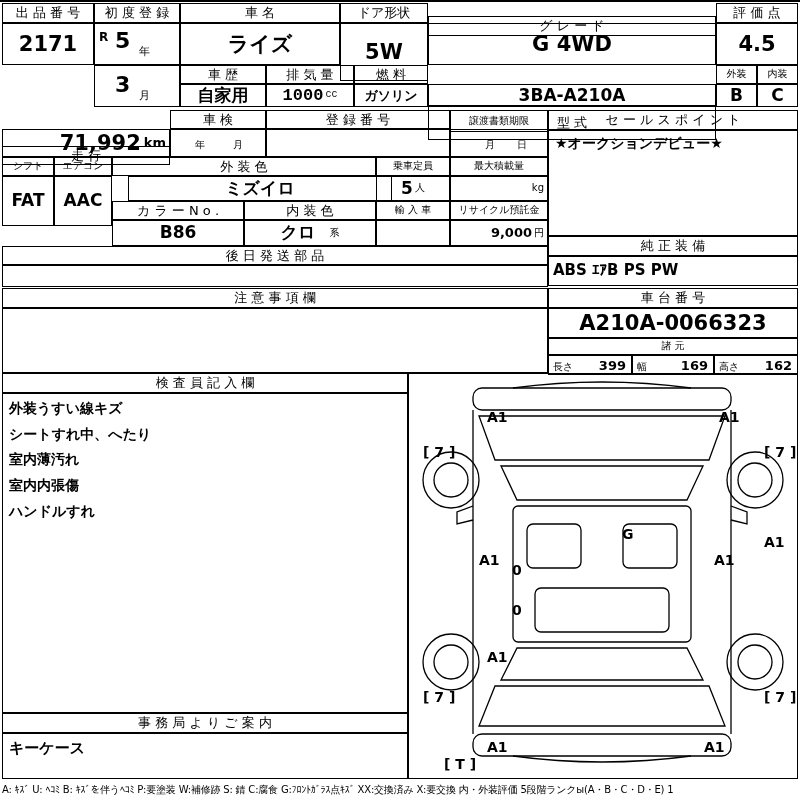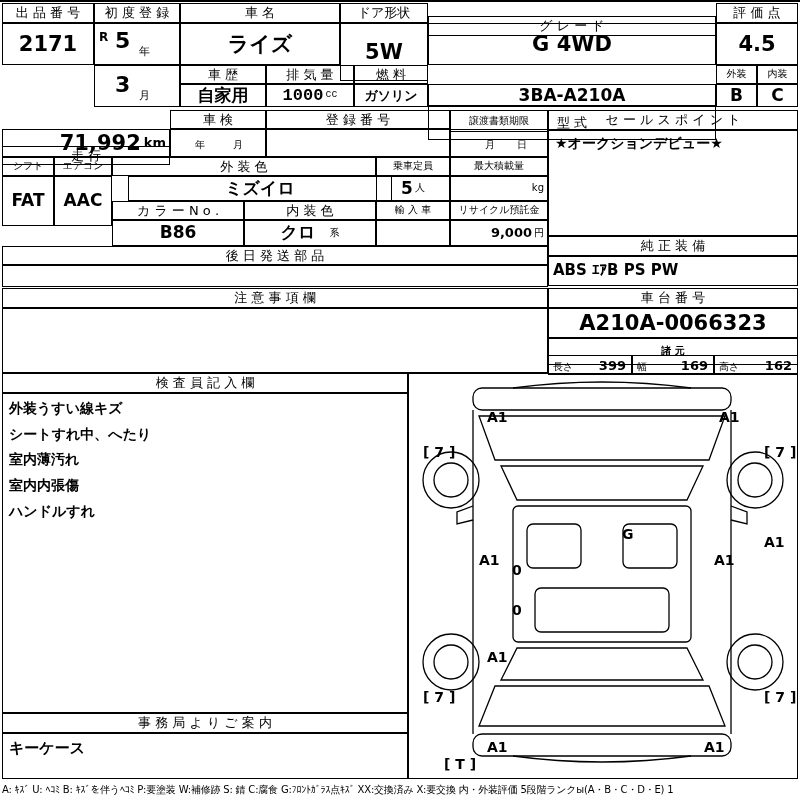--- a/index.html
+++ b/index.html
@@ -146,21 +146,21 @@
   </div>
 
   <div class="b lbl" style="left:548px;top:236px;width:250px;height:20px;">純 正 装 備</div>
   <div class="b val lft" style="left:548px;top:256px;width:250px;height:30px;">
     <span style="font-size:15px;font-weight:bold;">ABS ｴｱB PS PW</span>
   </div>
 
   <div class="b lbl" style="left:548px;top:288px;width:250px;height:20px;">車 台 番 号</div>
   <div class="b val ctr big" style="left:548px;top:308px;width:250px;height:30px;">A210A-0066323</div>
 
-  <div class="b lbl xs" style="left:548px;top:338px;width:250px;height:27px;font-weight:bold;">諸  元</div>
+  <div class="b lbl xs" style="left:548px;top:338px;width:250px;height:17px;">諸  元</div>
   <div class="b" style="left:548px;top:355px;width:84px;height:20px;">
     <span class="xs" style="position:absolute;left:4px;top:4px;">長さ</span>
     <span style="position:absolute;right:5px;top:2px;font-size:13px;font-weight:bold;">399</span>
   </div>
   <div class="b" style="left:632px;top:355px;width:82px;height:20px;">
     <span class="xs" style="position:absolute;left:4px;top:4px;">幅</span>
     <span style="position:absolute;right:5px;top:2px;font-size:13px;font-weight:bold;">169</span>
   </div>
   <div class="b" style="left:714px;top:355px;width:84px;height:20px;">
     <span class="xs" style="position:absolute;left:4px;top:4px;">高さ</span>

